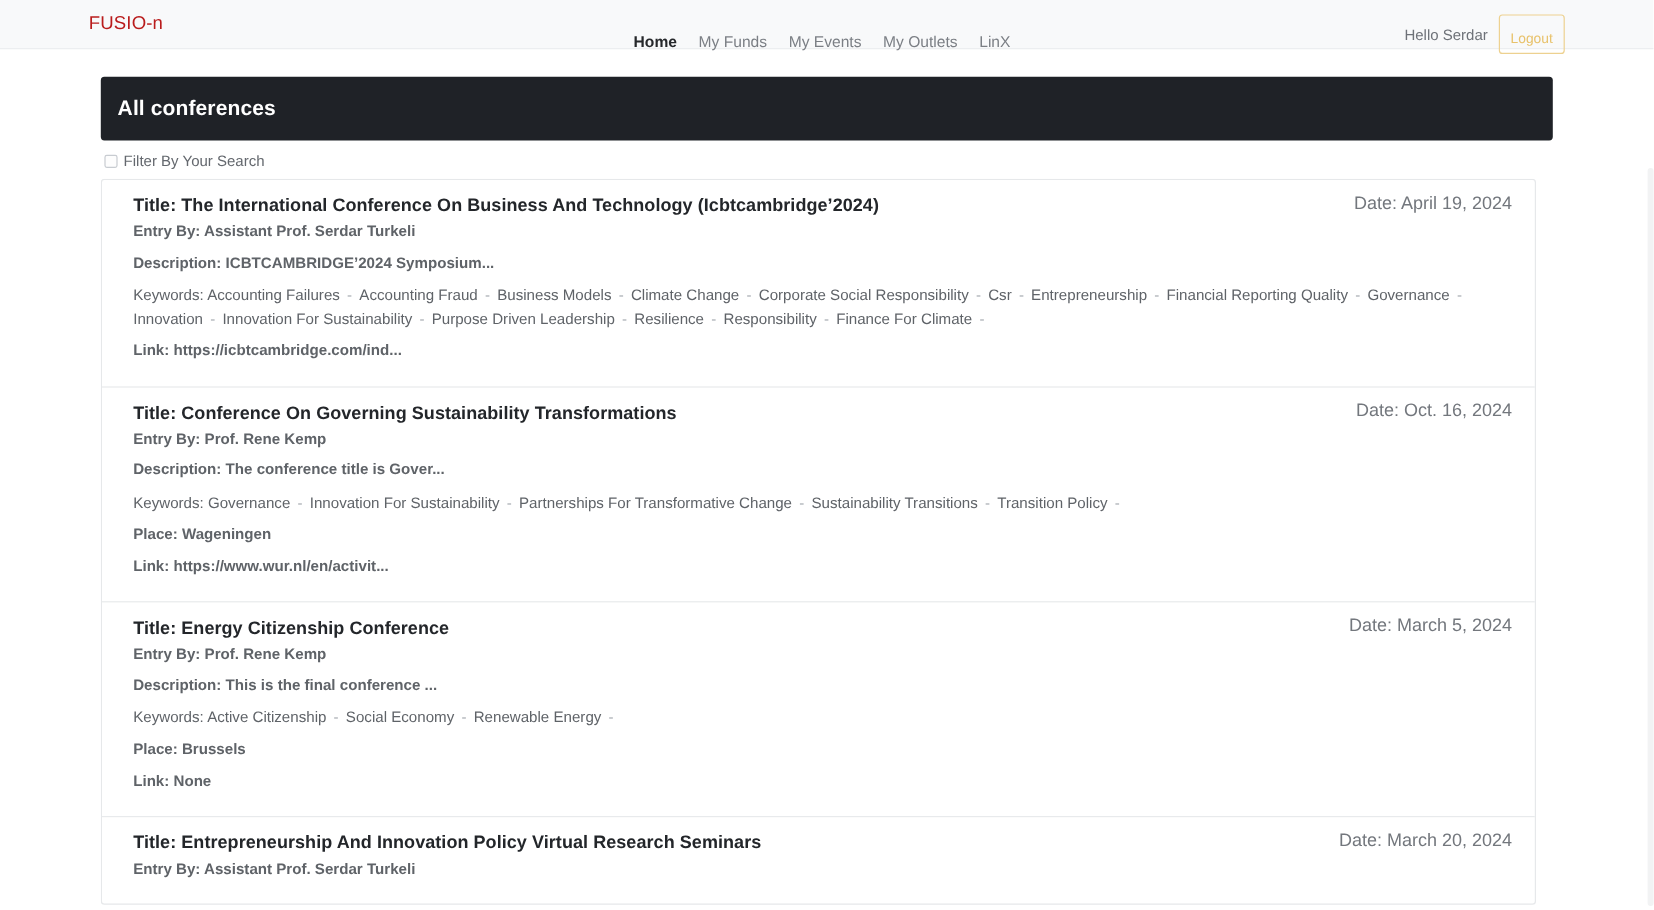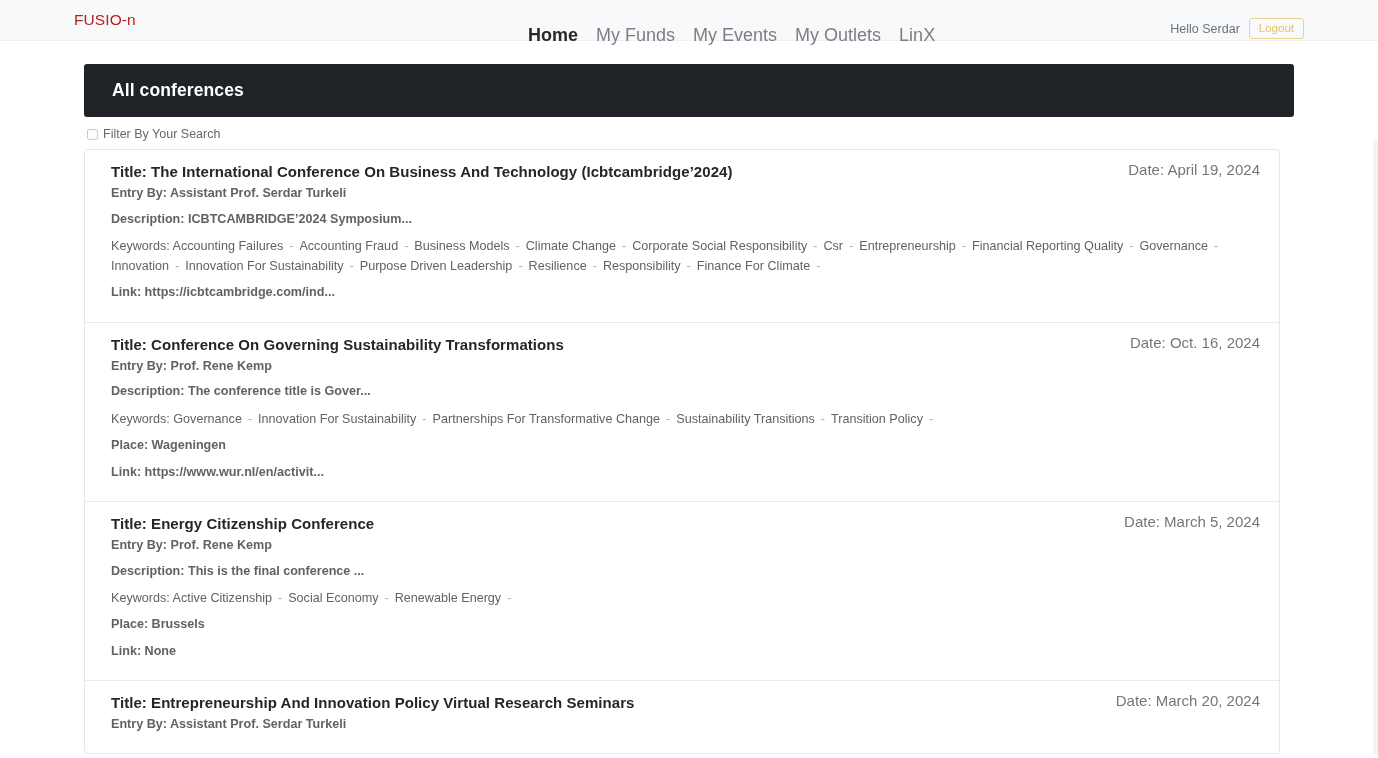--- a/index.html
+++ b/index.html
@@ -31,21 +31,21 @@
   .nav-links {
     position: absolute;
     left: 528px;
     top: 0;
     height: 41px;
     display: flex;
     align-items: center;
     gap: 18px;
   }
   .nav-link {
-    font-size: 18px;
+    font-size: 13px;
     color: #7b7f85;
     text-decoration: none;
     white-space: nowrap;
     line-height: 1;
     margin-top: 28px;
   }
   .nav-link.active { color: #26282b; font-weight: 600; }
 
   .nav-right {
     position: absolute;
@@ -60,40 +60,40 @@
     font-size: 12.5px;
     color: #6e7278;
     white-space: nowrap;
   }
   .logout-btn {
     font-size: 11.5px;
     color: #e8c26b;
     border: 1px solid #edd190;
     border-radius: 3px;
     background: transparent;
-    padding: 3px 9px 4px;
+    padding: 14px 9px 4px;
     line-height: 1.1;
     cursor: pointer;
     font-family: "Liberation Sans", sans-serif;
     white-space: nowrap;
   }
 
   
   .page {
     padding: 23px 84px 0 84px;
     position: relative;
   }
 
   .panel-header {
     background: #1f2227;
     color: #ffffff;
     height: 53px;
     display: flex;
     align-items: center;
-    padding: 0 28px;
+    padding: 0 14px;
     border-radius: 3px;
   }
   .panel-header-title {
     font-size: 17.5px;
     font-weight: 700;
     letter-spacing: .1px;
   }
 
   .filter-row {
     display: flex;

